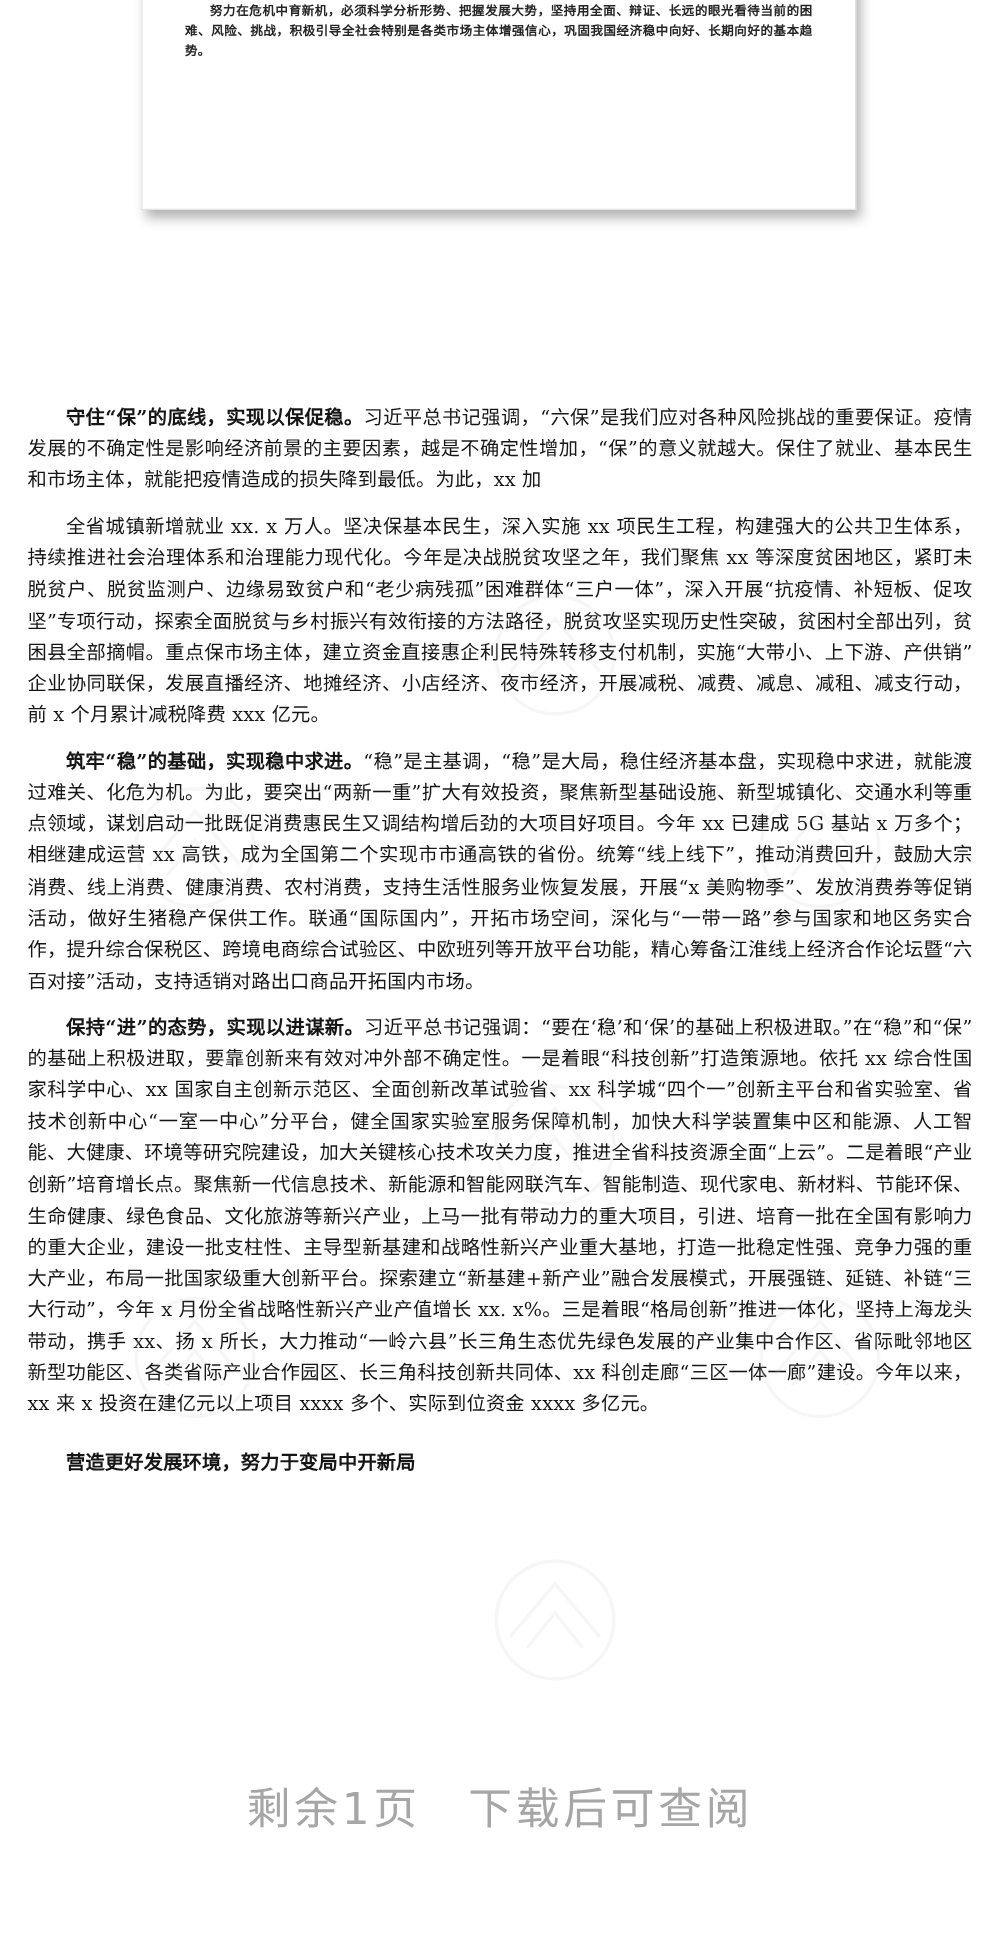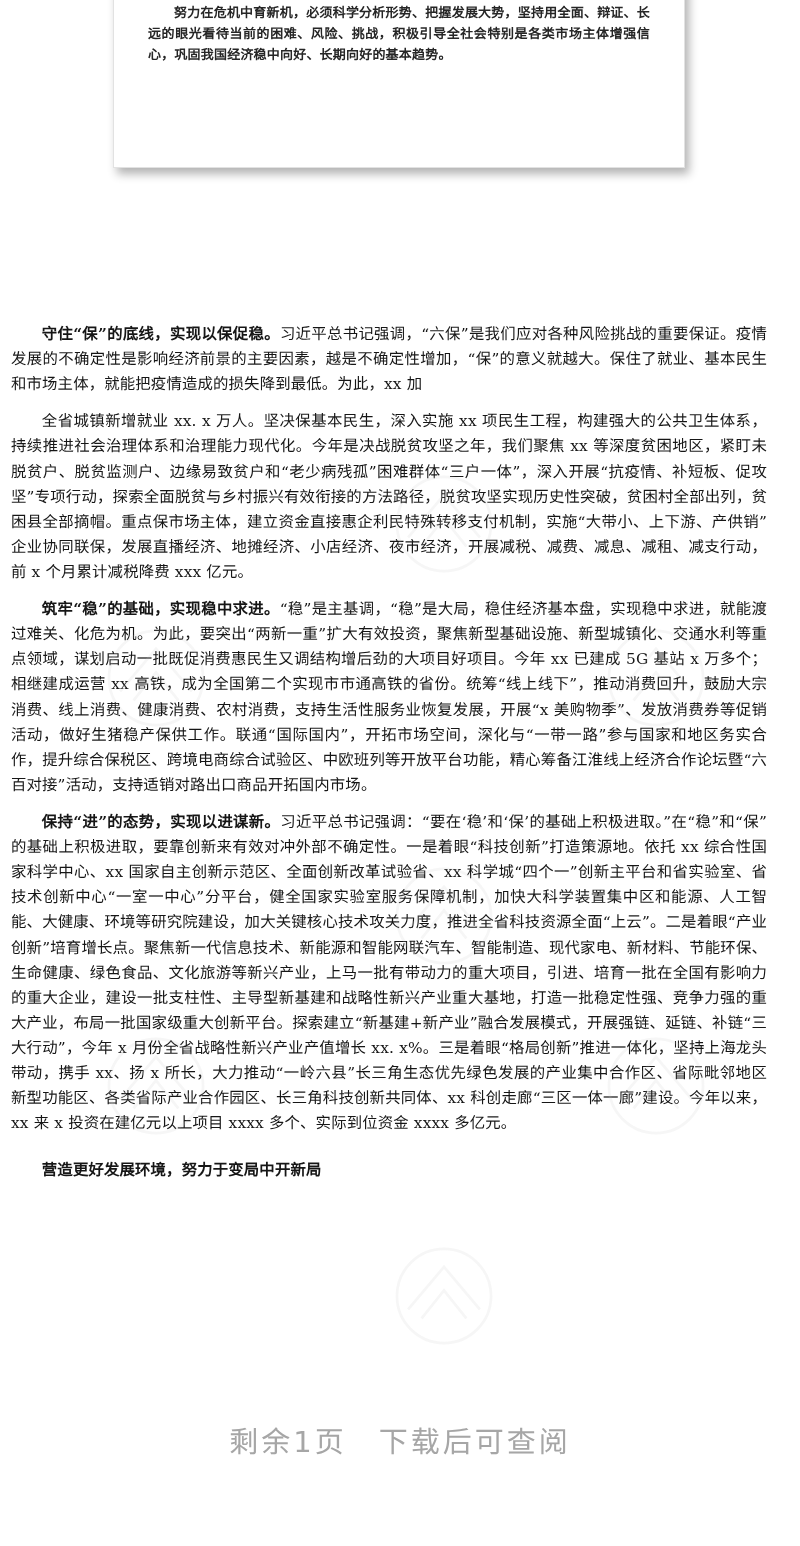--- a/index.html
+++ b/index.html
@@ -30,34 +30,34 @@
     border-top: none;
     box-shadow: 4px 6px 9px rgba(0,0,0,0.30);
     box-sizing: border-box;
     overflow: hidden;
   }
   .page-card-inner {
     padding: 62px 34px 0 34px;
   }
   .card-para {
     margin: 0;
-    font-size: 13px;
+    font-size: 10px;
     line-height: 1.62;
     text-align: justify;
     text-indent: 2em;
     letter-spacing: 0.2px;
     font-weight: 700;
     color: #262626;
     font-family: Liberation Sans, sans-serif;
   }
 
   
   .doc-body {
     position: absolute;
-    left: 11px;
+    left: 22px;
     top: 322px;
     width: 756px;
   }
   .para {
     margin: 0 0 12px 0;
     font-size: 15.4px;
     line-height: 1.63;
     text-align: justify;
     text-justify: inter-ideograph;
     text-indent: 2em;
@@ -93,21 +93,21 @@
   .wm svg { width: 100%; height: 100%; display: block; }
 
   
   .footer-note {
     position: absolute;
     left: 0;
     top: 1418px;
     width: 800px;
     text-align: center;
     font-family: "DejaVu Sans", "Liberation Sans", sans-serif;
-    font-size: 29px;
+    font-size: 35px;
     letter-spacing: 3px;
     color: #a6a6a6;
     font-weight: 400;
     white-space: pre;
   }
 </style>
 </head>
 <body>
 
 <div class="page-card">

